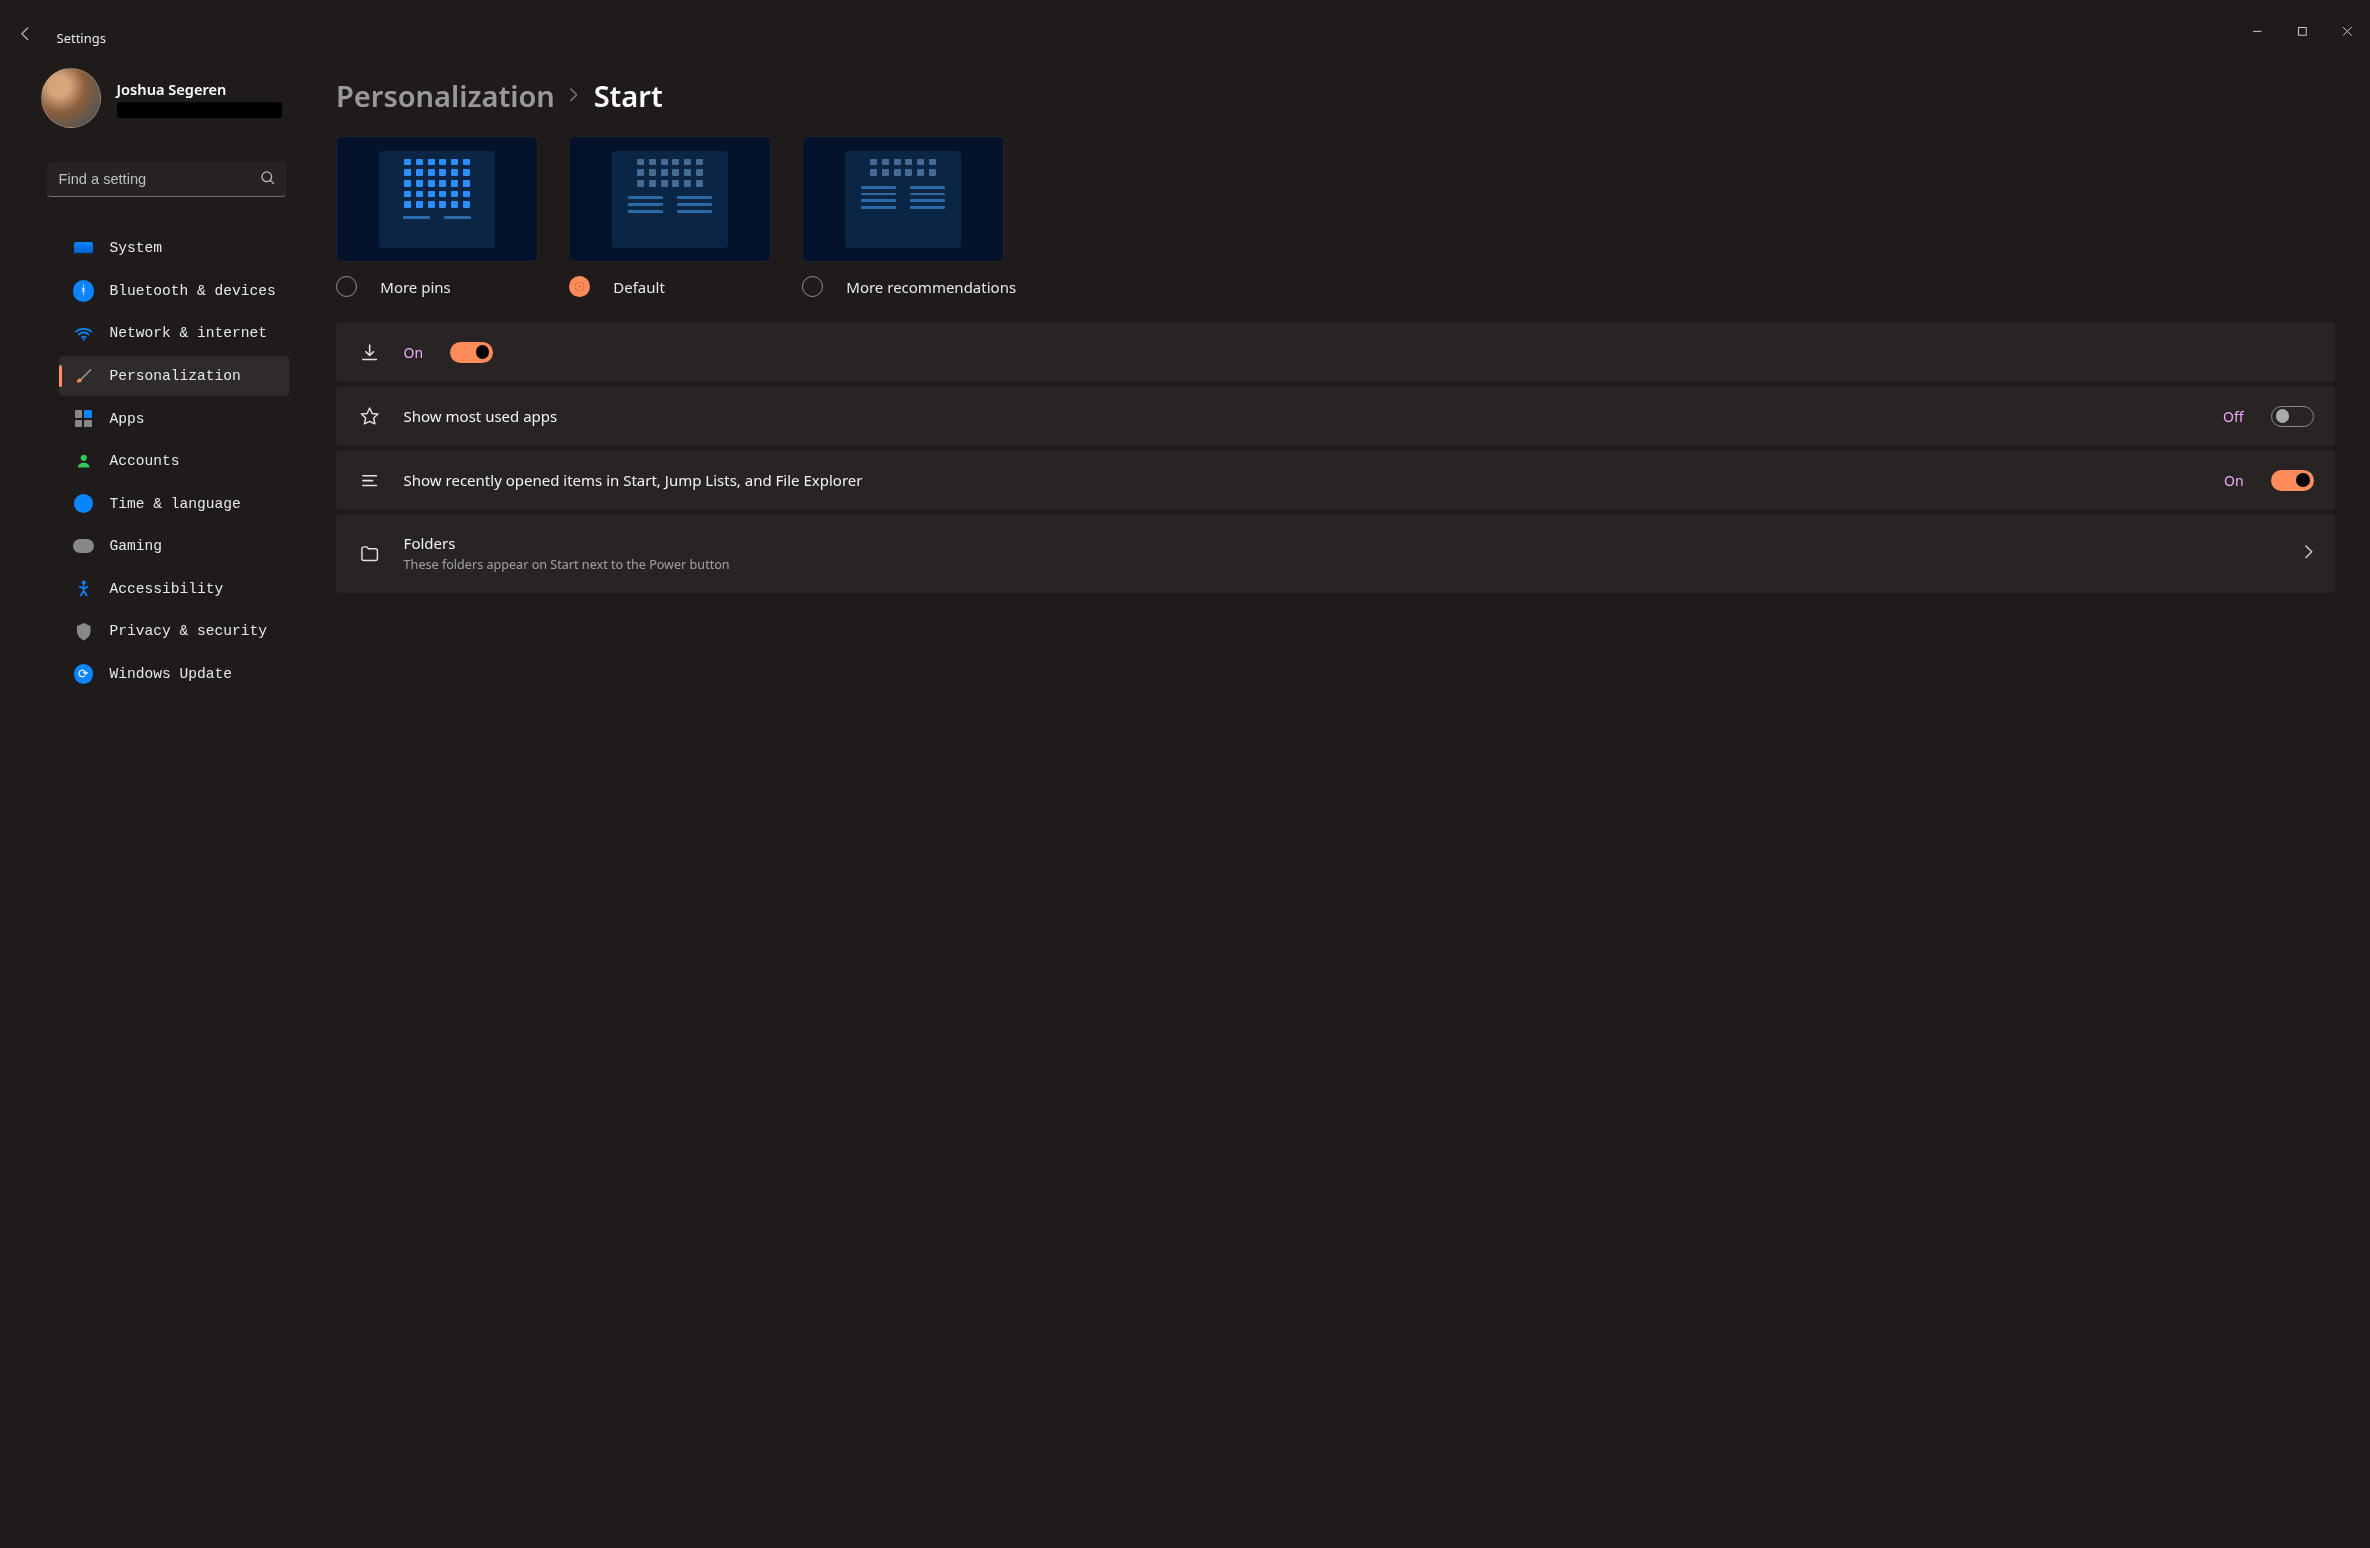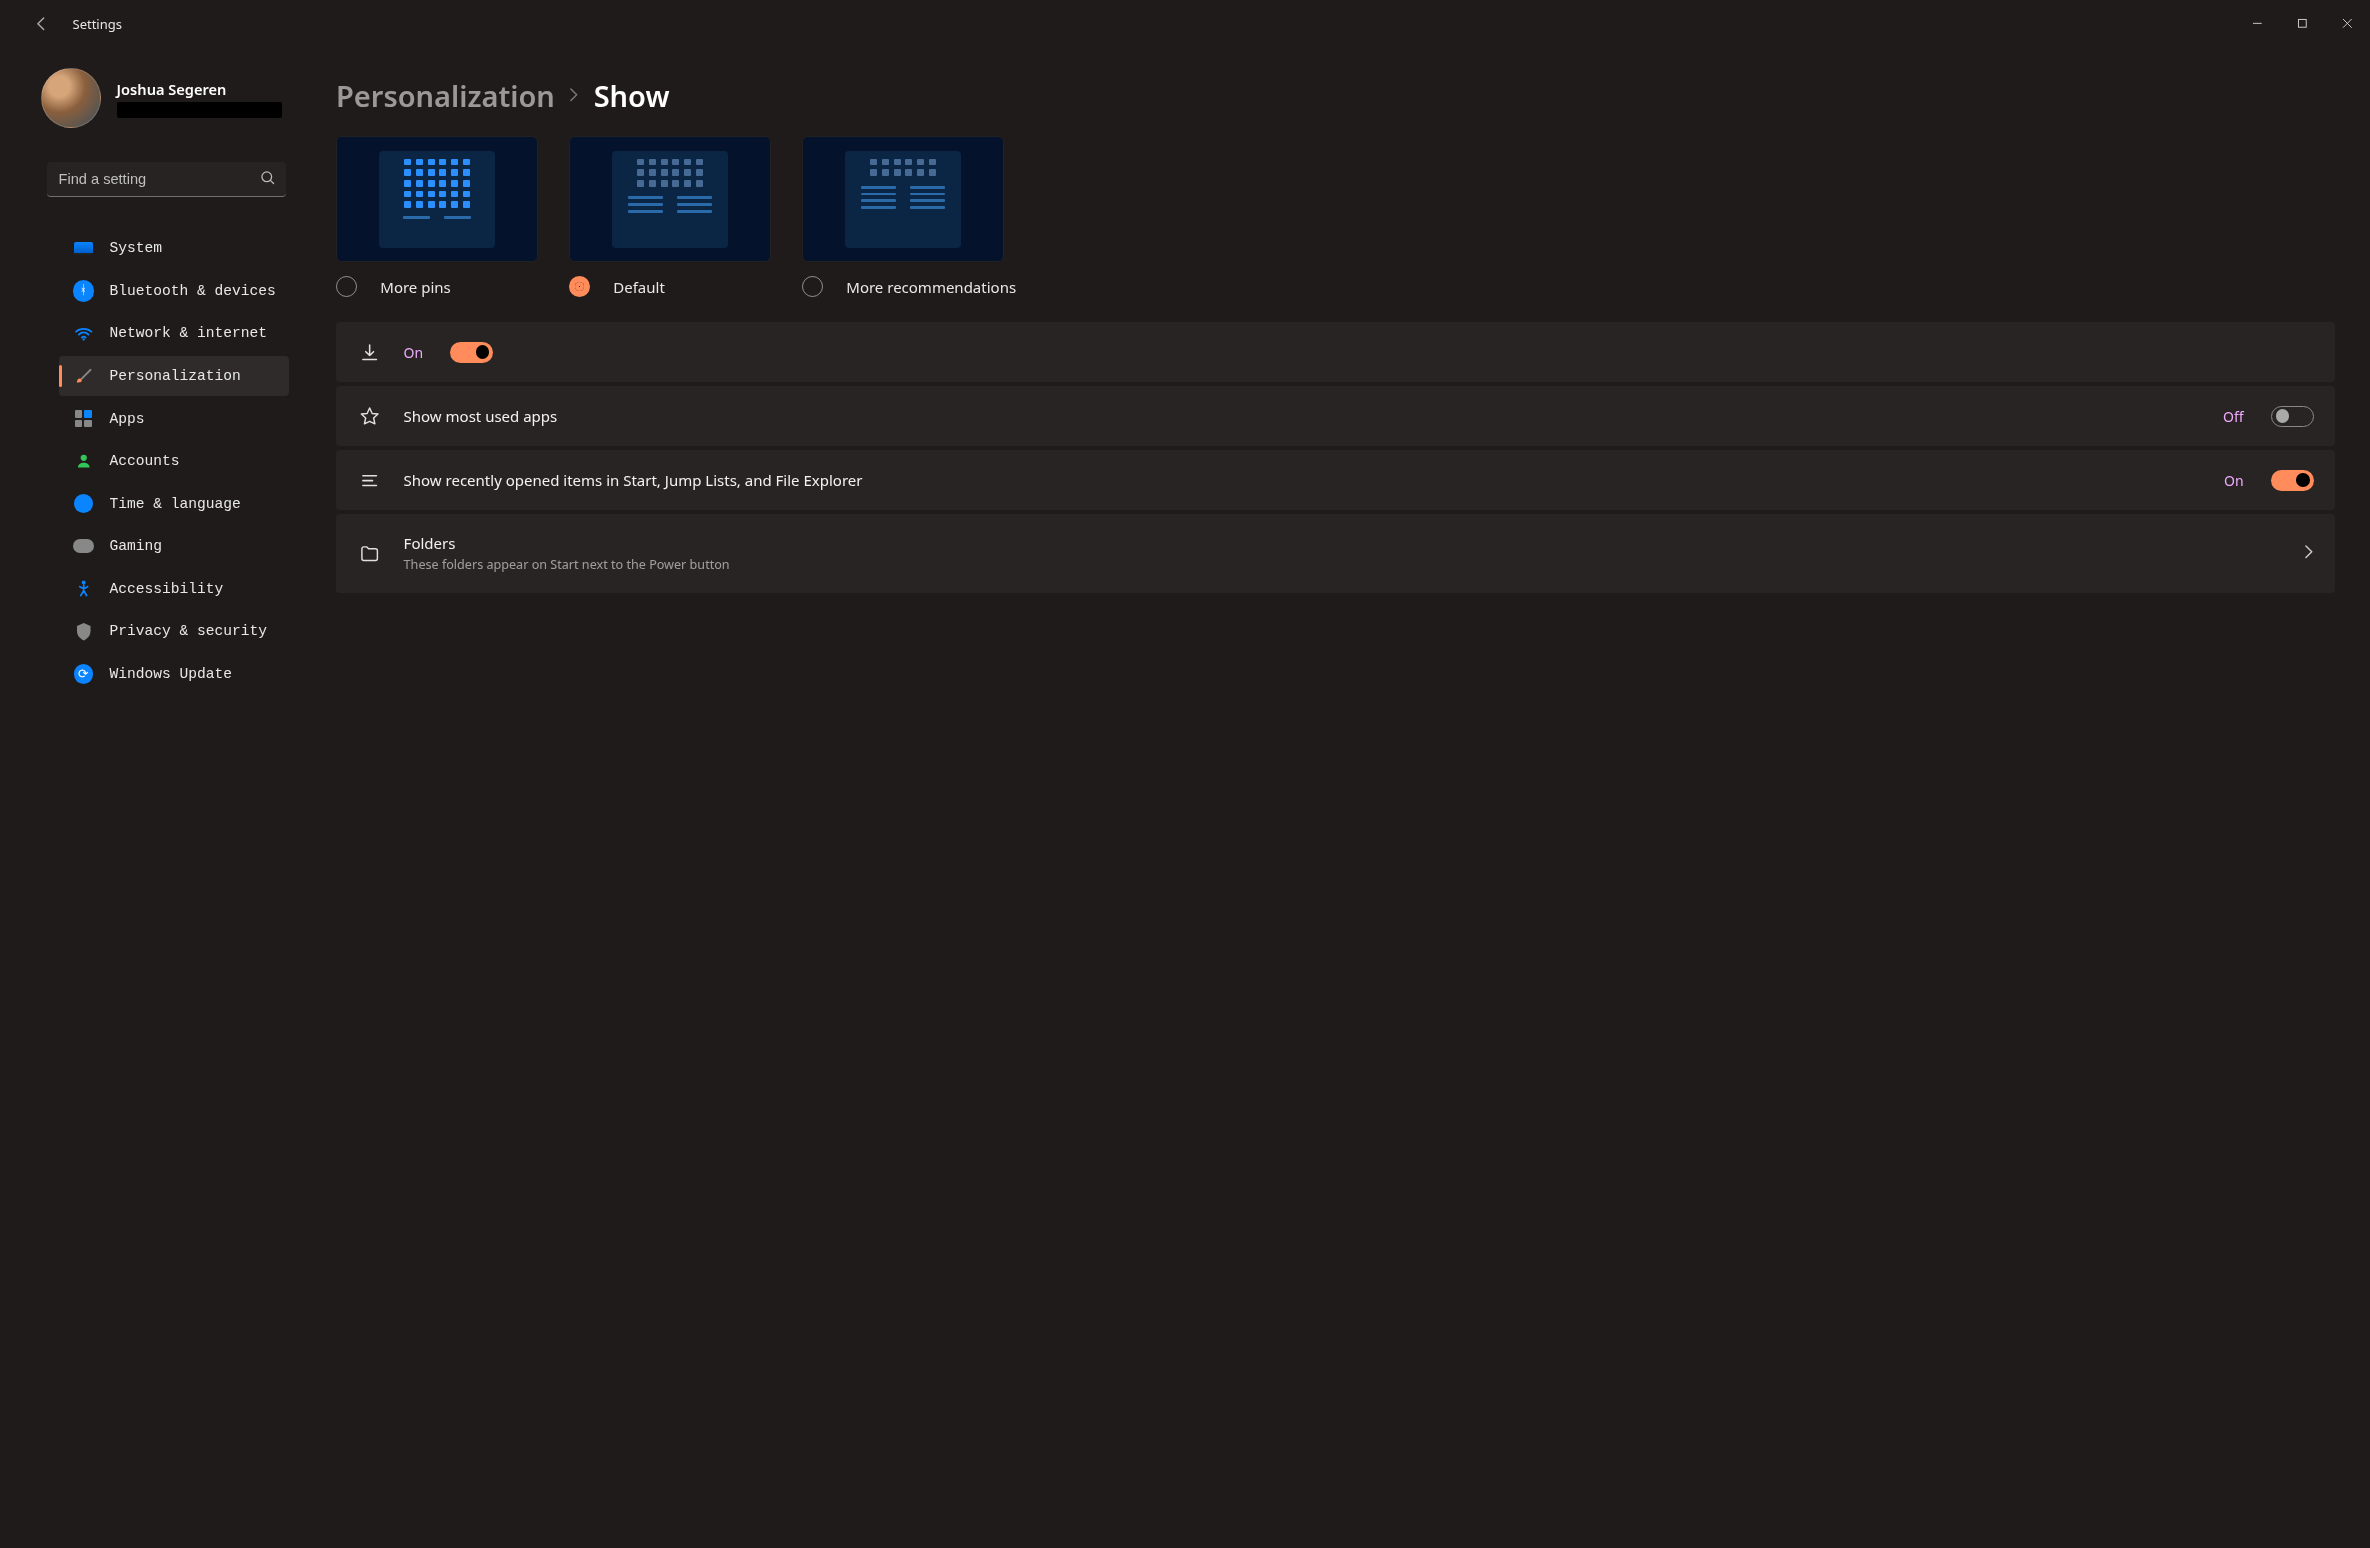--- a/index.html
+++ b/index.html
@@ -10,23 +10,23 @@
     color: #fff;
     overflow: hidden;
   }
   .window {
     display: flex;
     flex-direction: column;
     height: 100vh;
   }
   .titlebar {
     display: flex;
-    align-items: center;
+    align-items: flex-end;
     height: 47px;
-    padding-left: 28px;
+    padding-left: 12px;
   }
   .back-btn {
     width: 27px; height: 27px;
     display: flex; align-items: center; justify-content: center;
     color: #aaa;
     margin-right: 17.5px;
   }
   .app-title { font-size: 13px; color: #e6e6e6; }
   .win-controls {
     margin-left: auto;
@@ -332,21 +332,21 @@
     </aside>
 
     <main class="main">
       <div class="breadcrumb">
         <span class="bc-item">Personalization</span>
         <span class="bc-sep">
           <svg width="11.6" height="15.5" viewBox="0 0 12 16" fill="none">
               <path d="M3 2l6 6-6 6" stroke="currentColor" stroke-width="1.6" stroke-linecap="round" stroke-linejoin="round"></path>
             </svg>
         </span>
-        <span class="bc-current">Show</span>
+        <span class="bc-current">Start</span>
       </div>
 
       <div class="layout-options">
         <div class="lopt">
           <div class="preview">
             <div class="prev-inner">
               <div class="grid-row">
                   <span class="gdot"></span>
                   <span class="gdot"></span>
                   <span class="gdot"></span>

